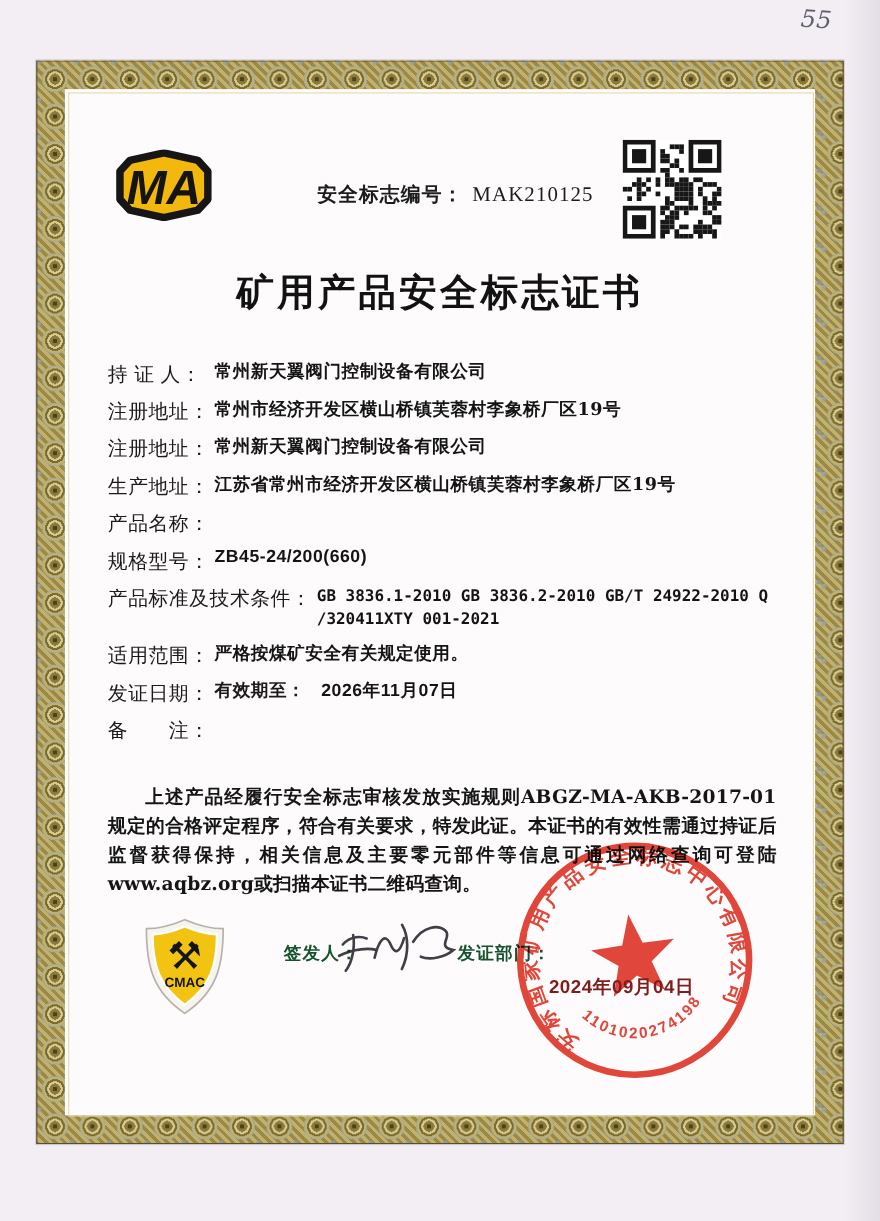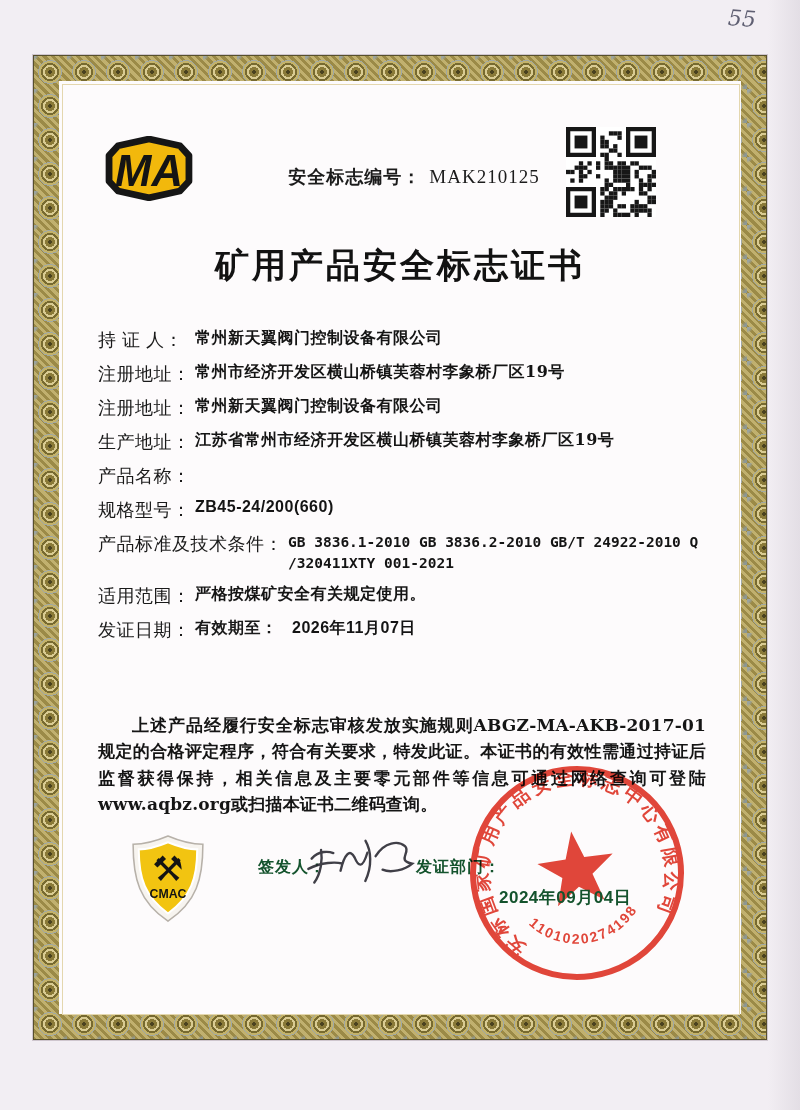--- a/index.html
+++ b/index.html
@@ -79,21 +79,21 @@
   .signer-label{left:258px;}
   .issuer-label{left:416px;}
   .signature{position:absolute;left:300px;top:833px;width:128px;height:58px;z-index:4;transform:rotate(-4deg);}
 
   .stamp{
     position:absolute;left:462px;top:758px;width:230px;height:230px;z-index:3;
     transform:rotate(-8deg);opacity:.93;mix-blend-mode:multiply;
   }
   .stamp-date{
     position:absolute;left:499px;top:886px;z-index:5;
-    font-size:17px;font-weight:bold;color:#14532d;letter-spacing:.5px;
+    font-size:17px;font-weight:bold;color:#7f1d1d;letter-spacing:.5px;
     font-family:"Liberation Sans",sans-serif;
   }
 </style>
 </head>
 <body>
 
 <div class="paper">
 
   <div class="page-number">55</div>
 
@@ -285,20 +285,24 @@
           <span class="fvalue kai">严格按煤矿安全有关规定使用。</span>
         </div>
       </div>
 
     <div class="frow dates-row">
       <span class="flabel">发证日期：</span>
       <span class="flabel2">有效期至：</span>
       <span class="fvalue hei">2026年11月07日</span>
     </div>
 
+    <div class="frow remark-row">
+      <span class="flabel">备　　注：</span>
+      <span class="fvalue kai"></span>
+    </div>
   </div>
 
   <div class="paragraph">上述产品经履行安全标志审核发放实施规则ABGZ-MA-AKB-2017-01规定的合格评定程序，符合有关要求，特发此证。本证书的有效性需通过持证后监督获得保持，相关信息及主要零元部件等信息可通过网络查询可登陆www.aqbz.org或扫描本证书二维码查询。</div>
 
   <div class="cmac">
     <svg viewBox="0 0 76 88">
       <path d="M38 2 C52 8 64 10 72 10 C72 44 66 66 38 85 C10 66 4 44 4 10 C12 10 24 8 38 2 Z" fill="#f7f4ef" stroke="#b7b1a9" stroke-width="1.5"></path>
       <path d="M38 8 C50 13 60 15 66.5 15 C66.5 43 60.5 61 38 77.5 C15.5 61 9.5 43 9.5 15 C16 15 26 13 38 8 Z" fill="#f2c411" stroke="#ffffff" stroke-width="2"></path>
       <text x="38" y="46" text-anchor="middle" font-size="34" fill="#141414">⚒</text>
       <text x="38" y="62" text-anchor="middle" font-family="Liberation Sans, sans-serif" font-size="12" font-weight="bold" fill="#141414">CMAC</text>

